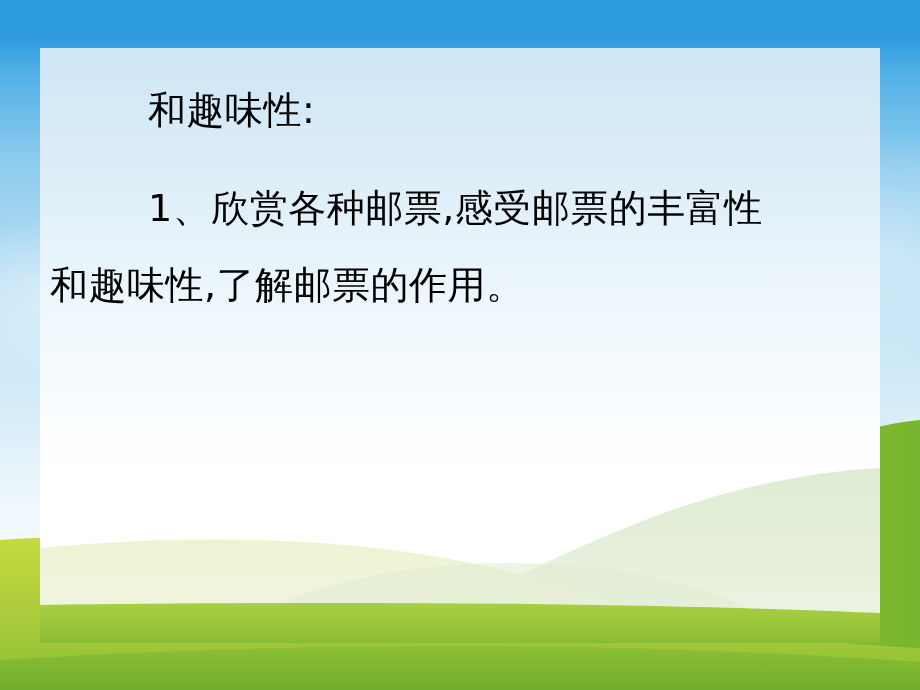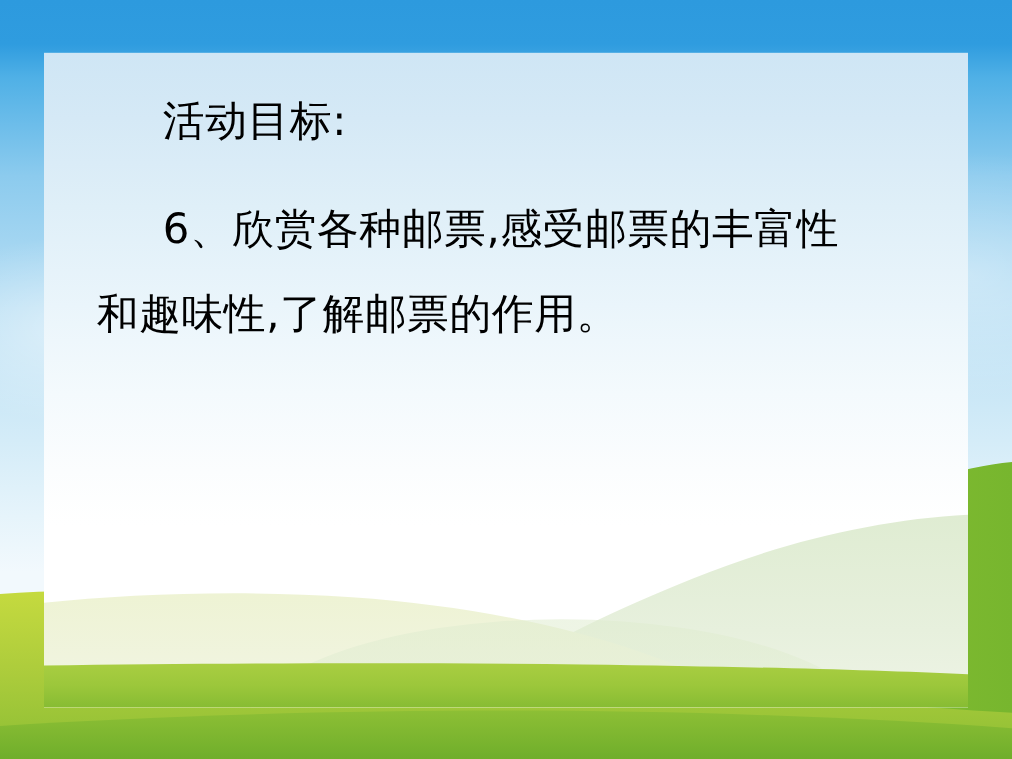--- a/index.html
+++ b/index.html
@@ -85,21 +85,21 @@
   .line {
     color: #000000;
     font-size: 38px;
     line-height: 77px;
     letter-spacing: 0.5px;
     white-space: nowrap;
     font-weight: 400;
   }
   .line.heading      { padding-left: 98px; }
   .line.item-1       { padding-left: 98px; }
-  .line.item-1-cont  { padding-left: 0px; margin-left: 38px; }
+  .line.item-1-cont  { padding-left: 0px; }
   .line.item-2       { padding-left: 98px; }
   .spacer-line { height: 21px; }
 </style>
 </head>
 <body>
 
 <div id="slide">
 
   <div class="bg-sky"></div>
   <div class="bg-sky-wash"></div>
@@ -163,20 +163,20 @@
 
         <path d="M0,595 L0,500 C80,492 180,488 280,495 C380,502 470,520 540,544 C590,561 630,579 655,595 Z" fill="url(#gHillFront)"></path>
 
         <ellipse cx="470" cy="620" rx="290" ry="105" fill="url(#gHillOverlap)" opacity="0.55"></ellipse>
 
         <path d="M0,595 L0,557 C150,555 320,554 490,556 C640,558 750,561 840,565 L840,595 Z" fill="url(#gPanelBand)"></path>
       </svg>
     </div>
 
     <div class="text-block">
-      <div class="line heading">活动目标:</div>
+      <div class="line heading">和趣味性:</div>
       <div class="spacer-line"></div>
-      <div class="line item-1">6、欣赏各种邮票,感受邮票的丰富性</div>
+      <div class="line item-1">1、欣赏各种邮票,感受邮票的丰富性</div>
       <div class="line item-1-cont">和趣味性,了解邮票的作用。</div>
     </div>
 
   </div>
 </div>
 
 </body></html>

